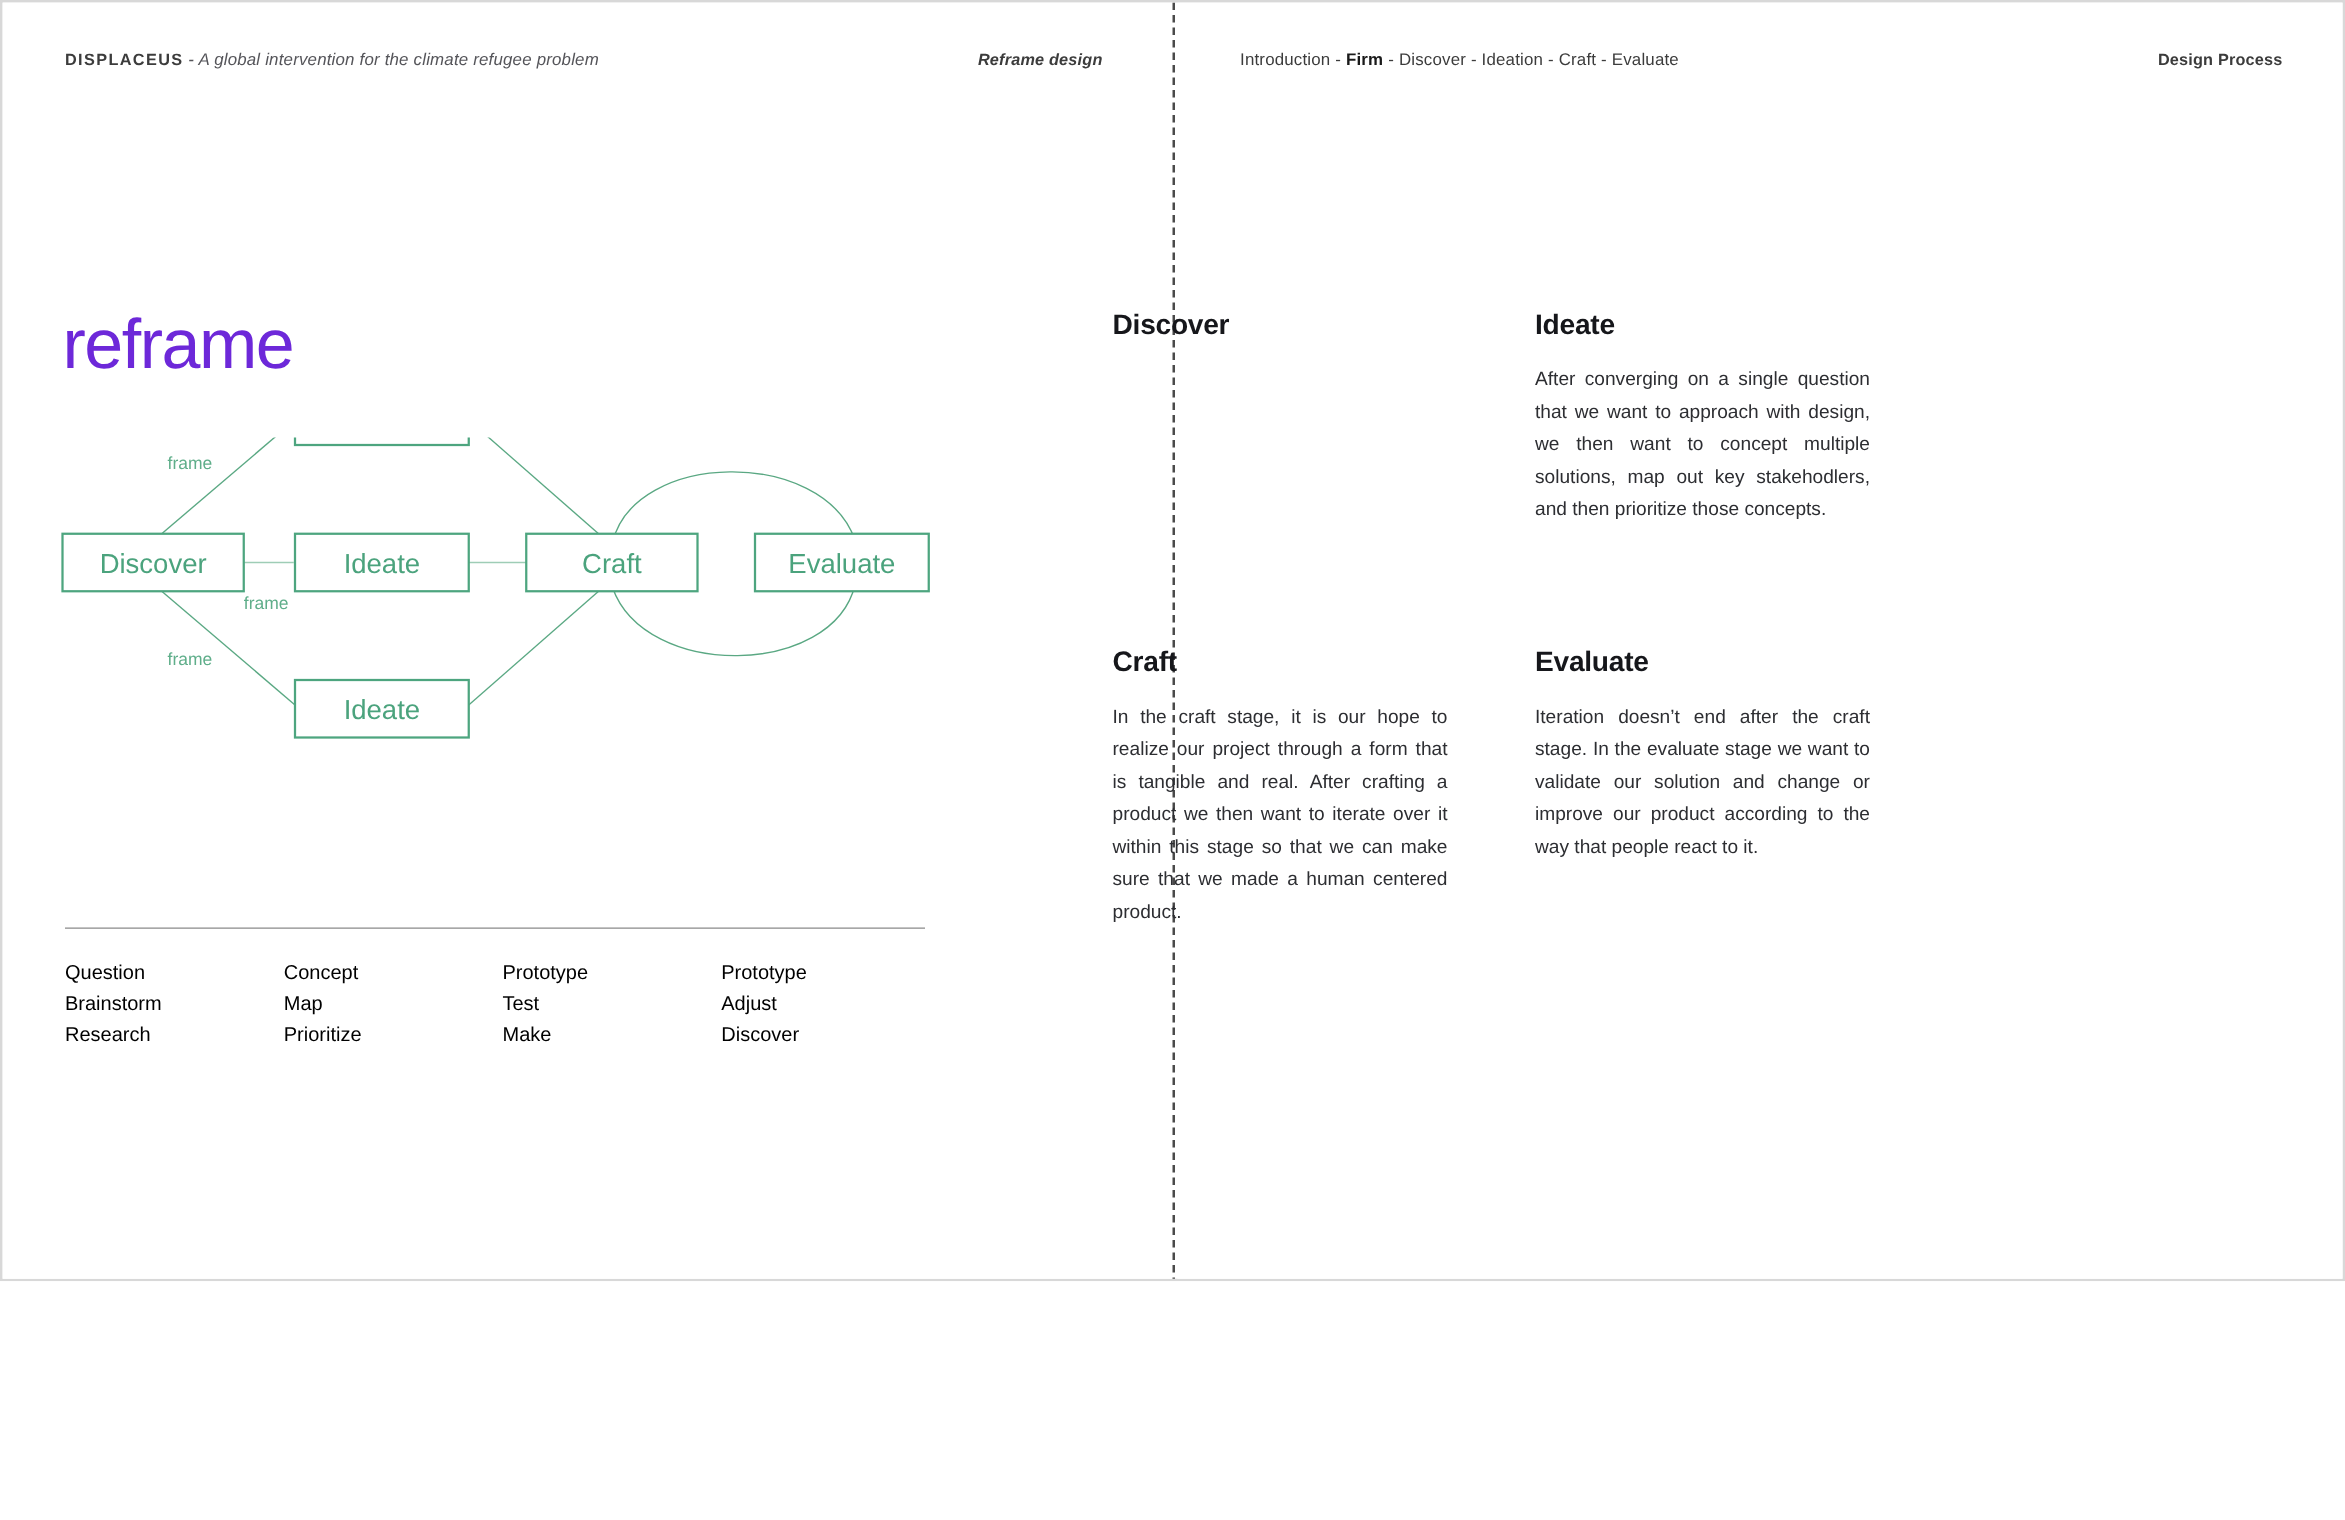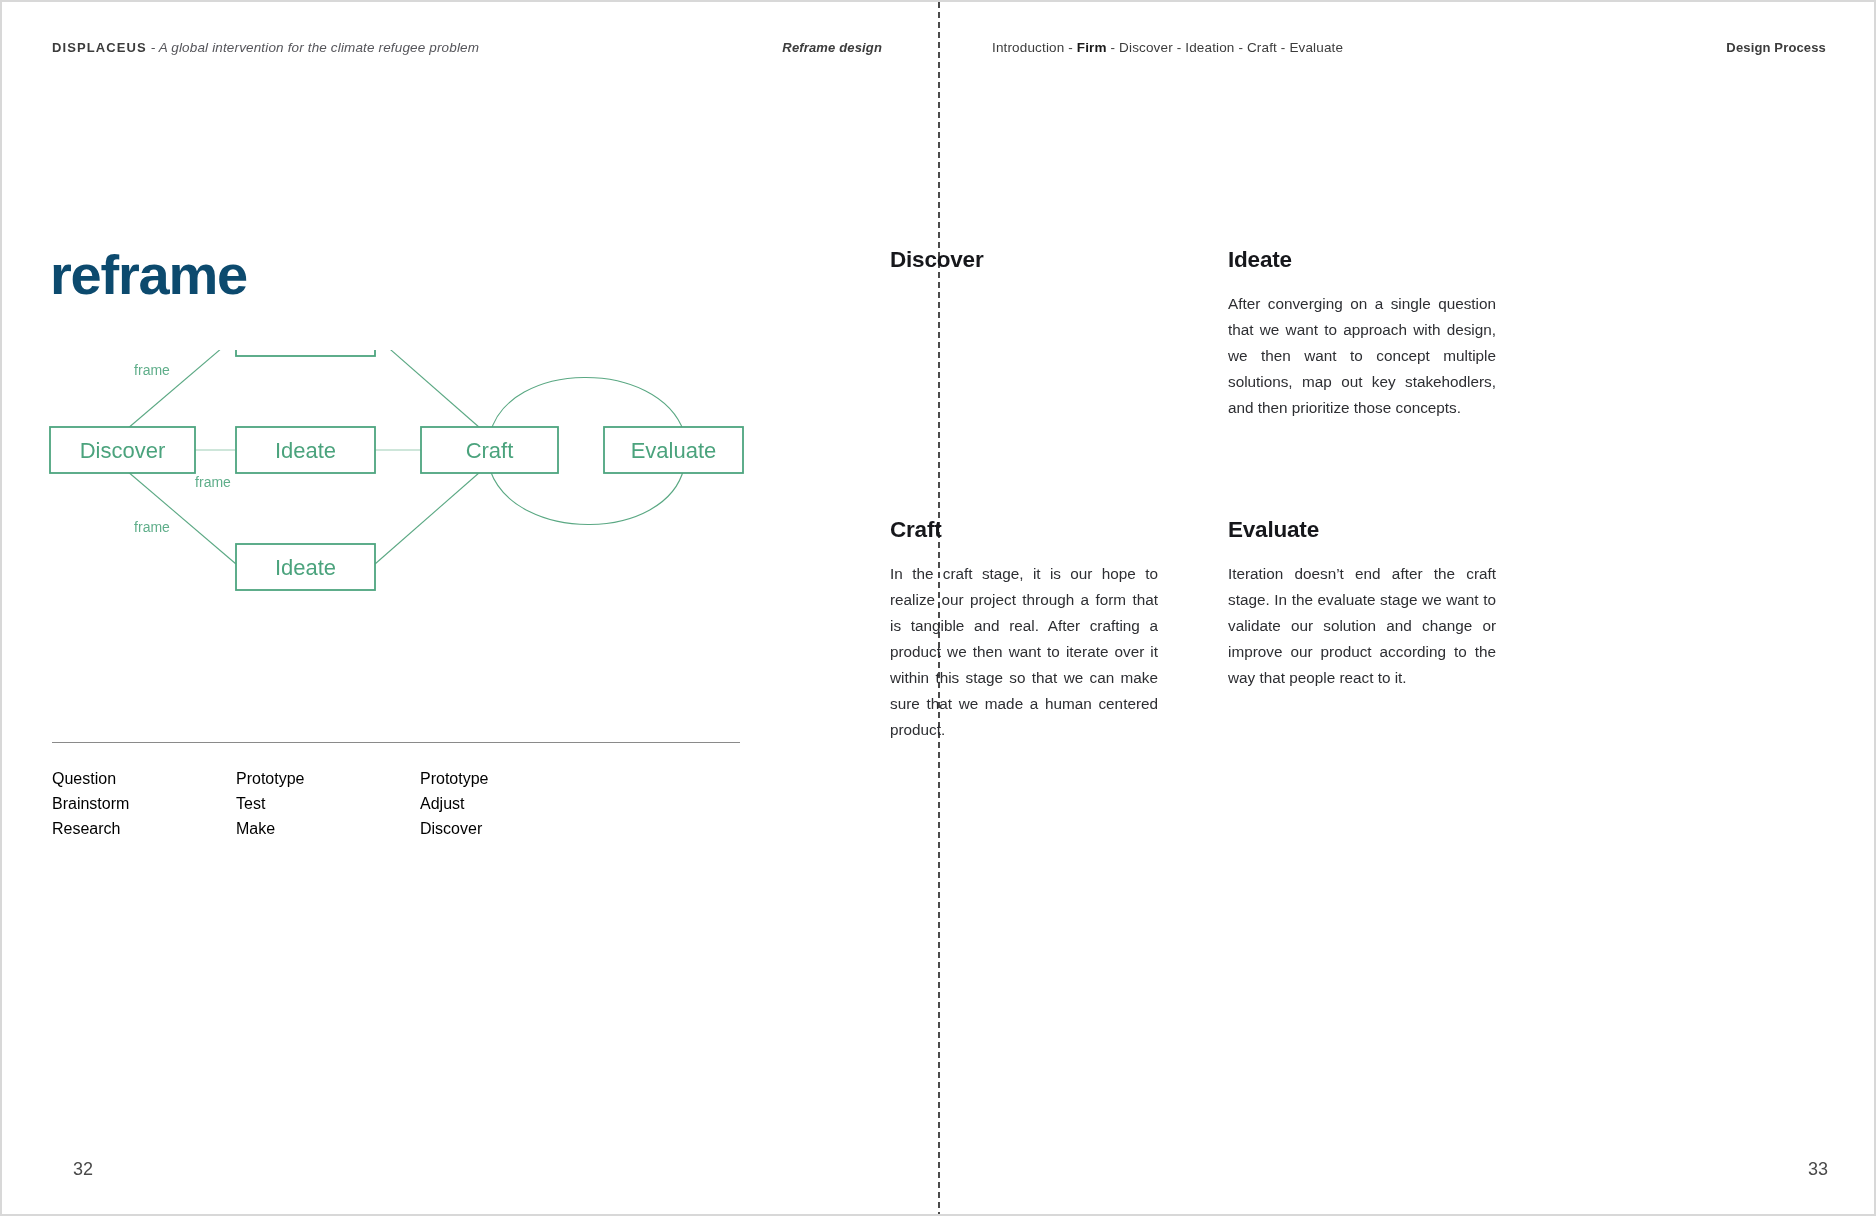--- a/index.html
+++ b/index.html
@@ -7,21 +7,21 @@
     padding: 0;
     background: #ffffff;
   }
   body {
     font-family: "Liberation Sans", sans-serif;
     -webkit-font-smoothing: antialiased;
   }
   #spread {
     position: relative;
     width: 1876px;
-    height: 1216px;
+    height: 1025px;
     background: #ffffff;
     overflow: hidden;
     box-sizing: border-box;
     border: 2px solid #d8d8d8;
   }
   
   .page {
     position: absolute;
     top: 0;
     height: 1216px;
@@ -76,22 +76,22 @@
   }
   .folio.lf { left: 50px; }
   .folio.rf { right: 50px; }
 
   
   #reframe-title {
     position: absolute;
     left: 48px;
     top: 245px;
     font-size: 56px;
-    font-weight: bold;
-    color: #0c4a6e;
+    font-weight: normal;
+    color: #6d28d9;
     letter-spacing: -1.2px;
     line-height: 1;
   }
 
   #diagram {
     position: absolute;
     left: 36px;
     top: 348px;
     width: 740px;
     height: 280px;
@@ -232,20 +232,25 @@
 
     <div class="rule"></div>
 
     <div id="stage-lists">
       <div class="stage-col">
         <span class="w">Question</span>
         <span class="w">Brainstorm</span>
         <span class="w">Research</span>
       </div>
       <div class="stage-col">
+        <span class="w">Concept</span>
+        <span class="w">Map</span>
+        <span class="w">Prioritize</span>
+      </div>
+      <div class="stage-col">
         <span class="w">Prototype</span>
         <span class="w">Test</span>
         <span class="w">Make</span>
       </div>
       <div class="stage-col">
         <span class="w">Prototype</span>
         <span class="w">Adjust</span>
         <span class="w">Discover</span>
       </div>
     </div>

